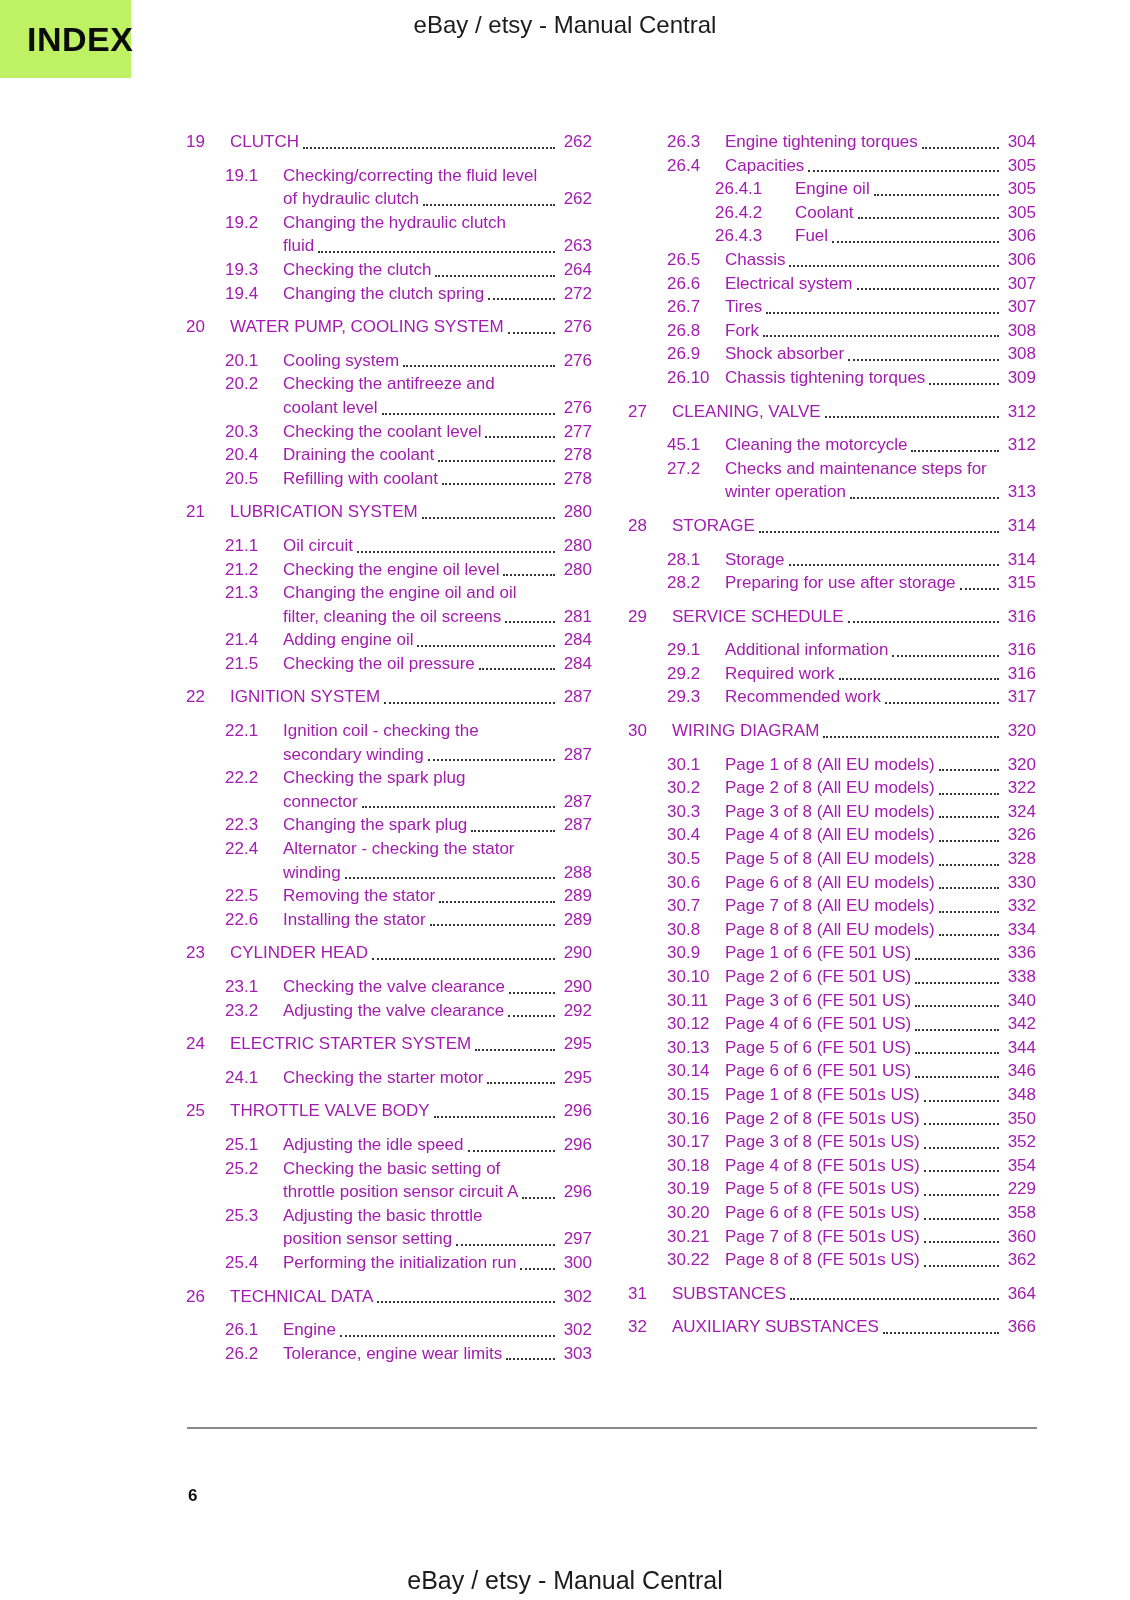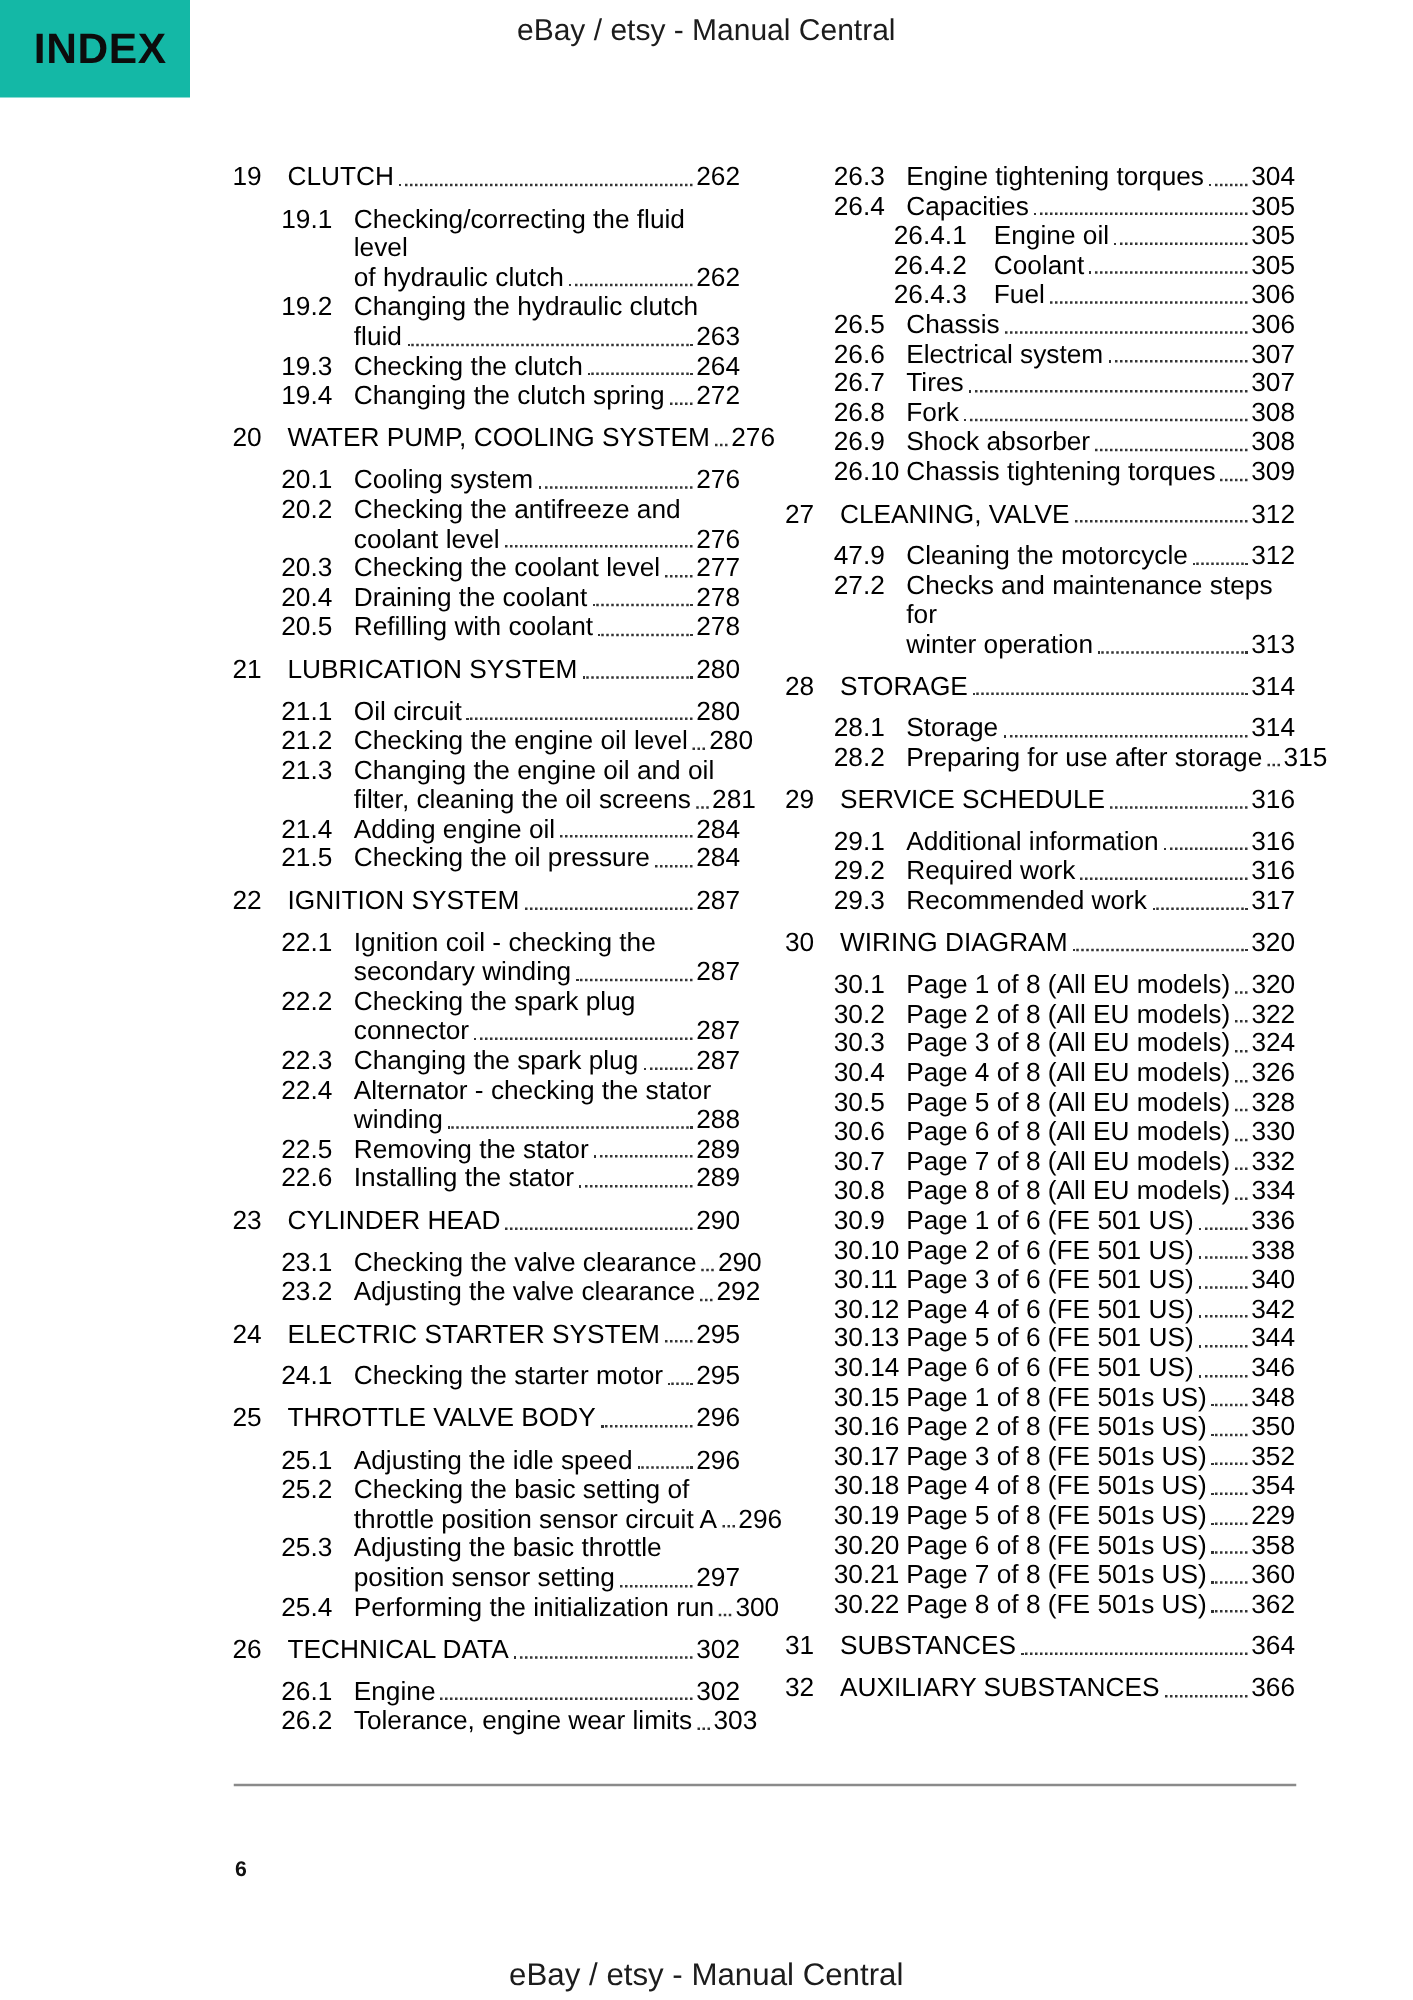--- a/index.html
+++ b/index.html
@@ -2,42 +2,42 @@
 <html><head>
 <meta charset="utf-8">
 <style>
   html,body{margin:0;padding:0;background:#ffffff;}
   .page{
     position:relative;width:1130px;height:1600px;background:#ffffff;
     font-family:"Liberation Sans","DejaVu Sans",sans-serif;color:#222;
     overflow:hidden;
   }
   .index-tab{
-    position:absolute;left:0;top:0;width:152px;height:78px;background:#14b8a6;
+    position:absolute;left:0;top:0;width:131px;height:78px;background:#bef264;
     display:flex;align-items:center;
   }
   .index-tab-label{
     font-size:34px;font-weight:bold;color:#0c0c0c;margin-left:27px;letter-spacing:.5px;
   }
   .header-title{
     position:absolute;top:11px;left:0;width:100%;text-align:center;
     font-size:24px;color:#1c1c1c;
   }
   .footer-title{
     position:absolute;top:1566px;left:0;width:100%;text-align:center;
     font-size:25px;color:#1c1c1c;
   }
   .divider-rule{
     position:absolute;left:187px;top:1427px;width:850px;height:2px;background:#8a8a8a;
   }
   .page-number{
     position:absolute;left:188px;top:1486px;font-size:17px;font-weight:bold;color:#111;
   }
   .toc-col{
-    position:absolute;font-size:21px;line-height:23.6px;color:#000000;display:flow-root;
+    position:absolute;font-size:17px;line-height:23.6px;color:#a21caf;display:flow-root;
   }
   .toc-col.left{left:186px;top:120px;width:406px;}
   .toc-col.right{left:628px;top:130px;width:408px;}
   .row{display:flex;}
   .row.l0{margin:10px 0;}
   .row.l1,.row.l2{padding-left:39px;}
   .l0 > .num{flex:0 0 44px;}
   .l1 > .num{flex:0 0 58px;}
   .l2 > .num{flex:0 0 80px;margin-left:48px;}
   .num{white-space:nowrap;}
@@ -554,21 +554,21 @@
         <div class="num">27</div>
         <div class="body">
           <div class="lline">
             <span class="ttl">CLEANING, VALVE</span>
             <span class="lead"></span>
             <span class="pg">312</span>
           </div>
         </div>
       </div>
       <div class="row l1">
-        <div class="num">47.9</div>
+        <div class="num">45.1</div>
         <div class="body">
           <div class="lline">
             <span class="ttl">Cleaning the motorcycle</span>
             <span class="lead"></span>
             <span class="pg">312</span>
           </div>
         </div>
       </div>
       <div class="row l1">
         <div class="num">27.2</div>

